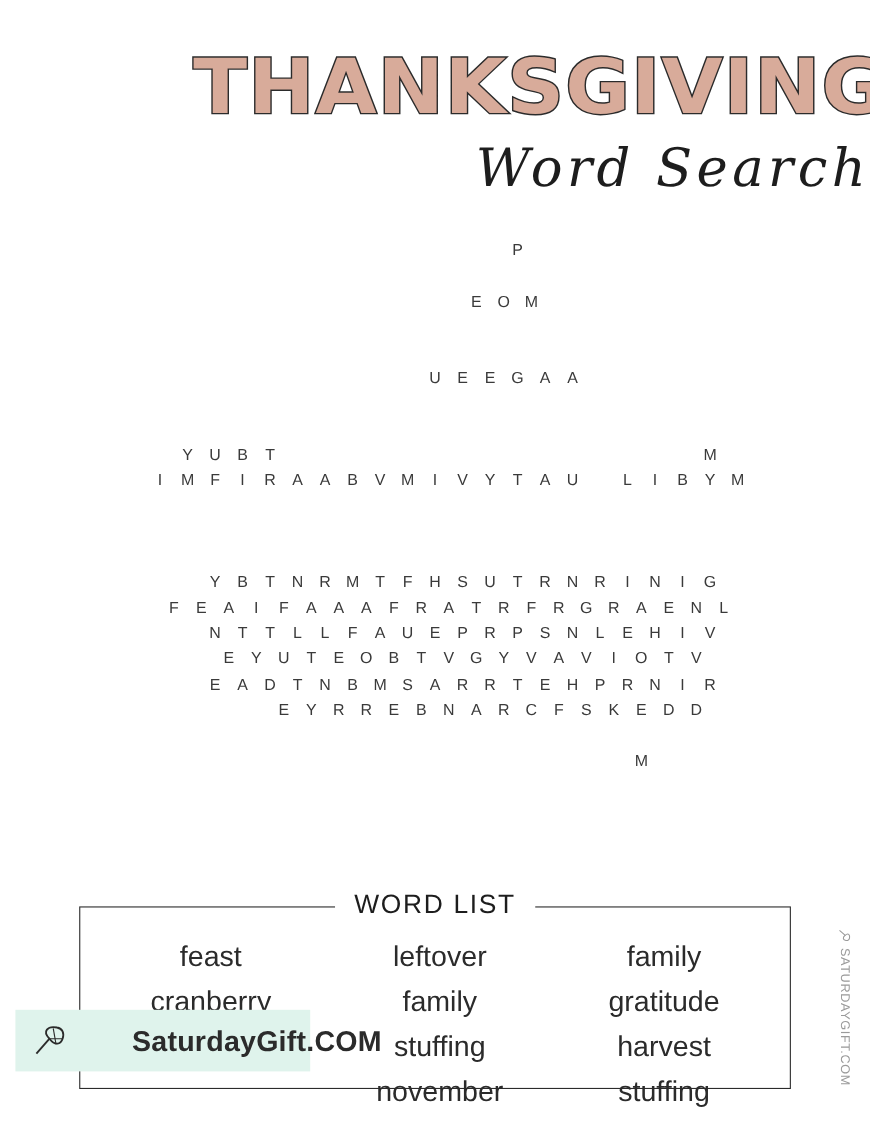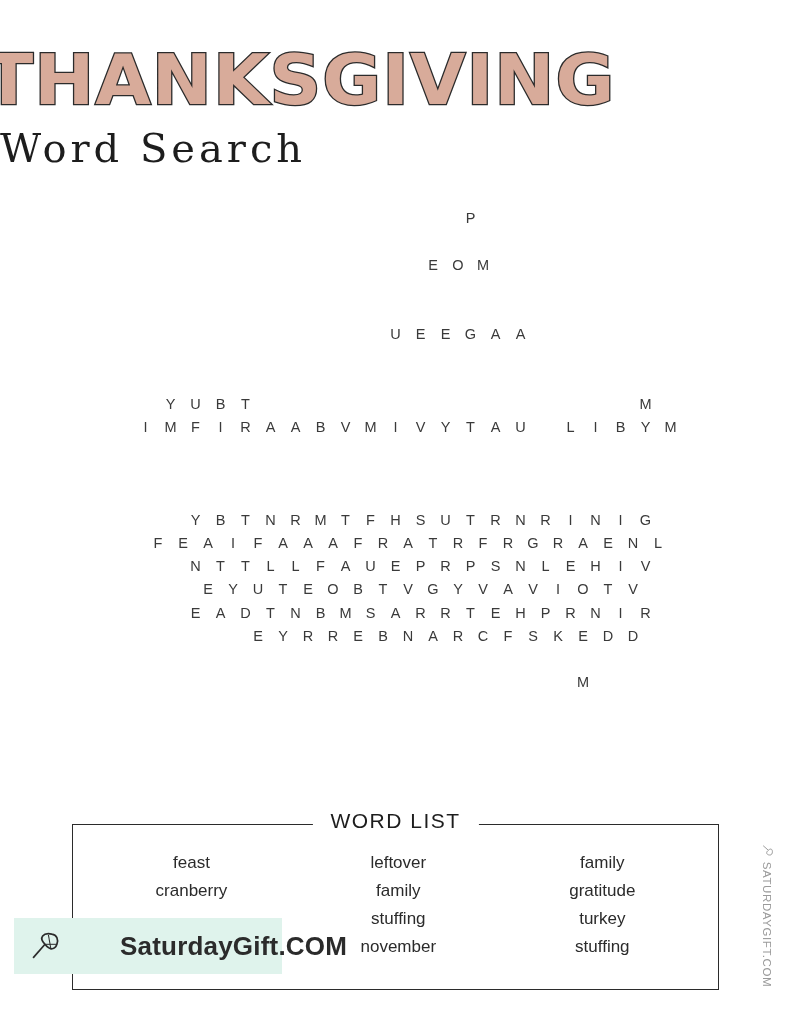--- a/index.html
+++ b/index.html
@@ -8,39 +8,40 @@
     width: 791px;
     height: 1024px;
     background: #ffffff;
     font-family: "Liberation Sans", sans-serif;
     position: relative;
     overflow: hidden;
   }
 
   
   .title-wrap {
-    text-align: left;
+    text-align: right;
     margin-top: 46px;
   }
   .main-title {
     font-family: "DejaVu Sans", sans-serif;
     font-weight: bold;
     font-size: 69px;
     letter-spacing: 1px;
     line-height: 1;
     color: #d8ab9a;
     -webkit-text-stroke: 2.5px #2b2b2b;
     paint-order: stroke fill;
     text-transform: uppercase;
     white-space: nowrap;
     transform: scaleX(1.04);
   }
   .sub-title {
     font-family: "DejaVu Serif", serif;
-    font-size: 40px;
+    font-style: italic;
+    font-size: 48px;
     color: #1d1d1d;
     margin-top: 10px;
     letter-spacing: 4px;
     font-weight: 400;
   }
 
   
   .puzzle {
     margin: 36px auto 0 auto;
     width: 720px;
@@ -70,39 +71,39 @@
     height: 166px;
     border: 1.5px solid #2b2b2b;
   }
   .wordlist-title {
     position: absolute;
     left: 50%;
     top: -16px;
     transform: translateX(-50%);
     background: #ffffff;
     padding: 0 18px;
-    font-size: 21px;
+    font-size: 24px;
     letter-spacing: 1.5px;
     color: #1d1d1d;
     font-family: "Liberation Sans", sans-serif;
     white-space: nowrap;
   }
   .wordlist-cols {
     display: flex;
     justify-content: space-around;
     padding: 26px 16px 0 16px;
   }
   .wordcol {
     display: flex;
     flex-direction: column;
     align-items: center;
     gap: 4px;
   }
   .word {
-    font-size: 17px;
+    font-size: 26px;
     color: #2b2b2b;
     font-family: "Liberation Sans", sans-serif;
     line-height: 1.42;
   }
 
   
   .brand {
     position: absolute;
     left: 14px;
     top: 918px;
@@ -579,21 +580,21 @@
       </div>
       <div class="wordcol">
         <div class="word">leftover</div>
         <div class="word">family</div>
         <div class="word">stuffing</div>
         <div class="word">november</div>
       </div>
       <div class="wordcol">
         <div class="word">family</div>
         <div class="word">gratitude</div>
-        <div class="word">turkey</div>
+        <div class="word">harvest</div>
         <div class="word">stuffing</div>
       </div>
     </div>
 </div>
 
 <div class="brand">
   <svg class="brand-mark" viewBox="0 0 40 40">
     <path d="M6 34 L20 18" stroke="#2b2b2b" stroke-width="2" fill="none"></path>
     <path d="M20 18 C12 10 18 4 28 6 C34 7 36 12 34 18 C32 24 26 26 20 18 Z" stroke="#2b2b2b" stroke-width="2" fill="none"></path>
     <path d="M20 18 L34 18" stroke="#2b2b2b" stroke-width="1.2" fill="none"></path>

